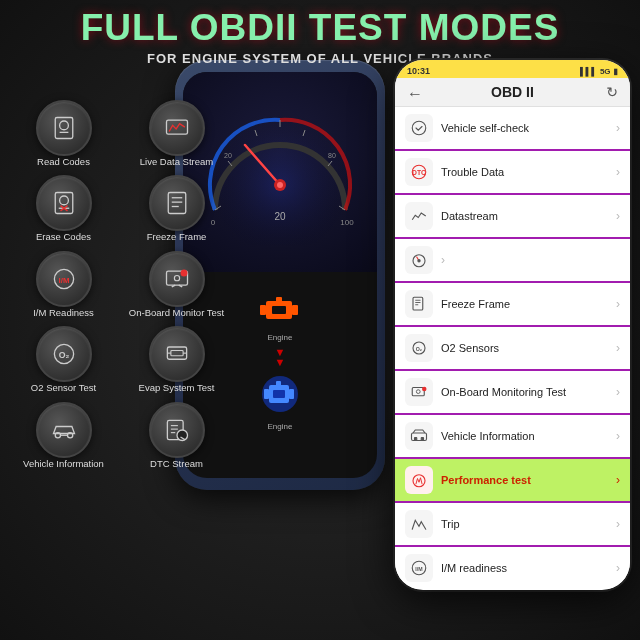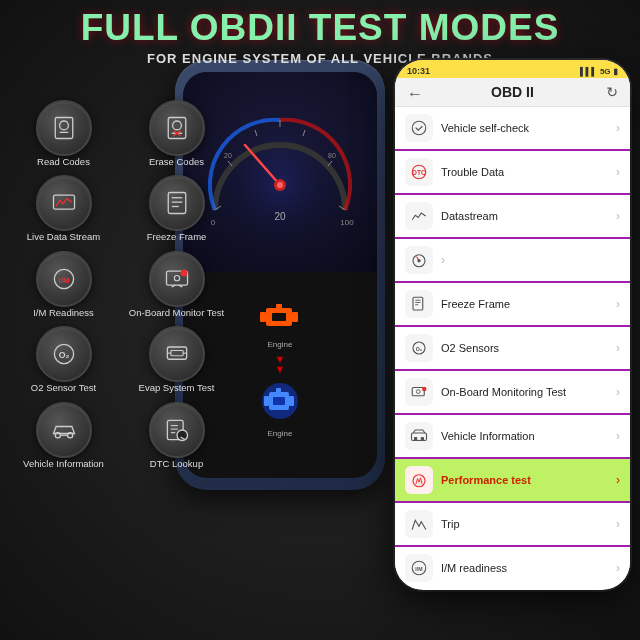--- a/index.html
+++ b/index.html
@@ -268,38 +268,38 @@
           <circle cx="16" cy="13" r="5" stroke="#ccc" stroke-width="1.5" fill="none"></circle>
           <line x1="11" y1="21" x2="21" y2="21" stroke="#ccc" stroke-width="1.5"></line>
         </svg>
     </div>
     <span class="icon-label">Read Codes</span>
   </div>
 
   <div class="icon-item">
     <div class="icon-circle">
       <svg viewBox="0 0 32 32">
+          <rect x="4" y="7" width="24" height="16" rx="2" stroke="#ccc" stroke-width="1.5" fill="none"></rect>
+          <polyline points="7,20 11,13 15,17 19,11 25,15" stroke="#e83030" stroke-width="1.5" fill="none"></polyline>
+        </svg>
+    </div>
+    <span class="icon-label">Live Data Stream</span>
+  </div>
+
+  <div class="icon-item">
+    <div class="icon-circle">
+      <svg viewBox="0 0 32 32">
           <rect x="6" y="4" width="20" height="24" rx="2" stroke="#ccc" stroke-width="1.5" fill="none"></rect>
           <circle cx="16" cy="13" r="5" stroke="#ccc" stroke-width="1.5" fill="none"></circle>
           <line x1="10" y1="22" x2="22" y2="22" stroke="#ccc" stroke-width="1.5"></line>
           <line x1="12" y1="19" x2="20" y2="25" stroke="#e83030" stroke-width="1.5"></line>
           <line x1="20" y1="19" x2="12" y2="25" stroke="#e83030" stroke-width="1.5"></line>
         </svg>
     </div>
     <span class="icon-label">Erase Codes</span>
-  </div>
-
-  <div class="icon-item">
-    <div class="icon-circle">
-      <svg viewBox="0 0 32 32">
-          <rect x="4" y="7" width="24" height="16" rx="2" stroke="#ccc" stroke-width="1.5" fill="none"></rect>
-          <polyline points="7,20 11,13 15,17 19,11 25,15" stroke="#e83030" stroke-width="1.5" fill="none"></polyline>
-        </svg>
-    </div>
-    <span class="icon-label">Live Data Stream</span>
   </div>
 
   <div class="icon-item">
     <div class="icon-circle">
       <svg viewBox="0 0 32 32">
           <rect x="6" y="4" width="20" height="24" rx="2" stroke="#ccc" stroke-width="1.5" fill="none"></rect>
           <line x1="10" y1="10" x2="22" y2="10" stroke="#ccc" stroke-width="1.5"></line>
           <line x1="10" y1="15" x2="22" y2="15" stroke="#ccc" stroke-width="1.5"></line>
           <line x1="10" y1="20" x2="18" y2="20" stroke="#ccc" stroke-width="1.5"></line>
         </svg>
@@ -367,21 +367,21 @@
     <div class="icon-circle">
       <svg viewBox="0 0 32 32">
           <rect x="5" y="5" width="18" height="22" rx="2" stroke="#ccc" stroke-width="1.5" fill="none"></rect>
           <circle cx="22" cy="22" r="6" stroke="#ccc" stroke-width="1.5" fill="#222"></circle>
           <line x1="20" y1="24" x2="25" y2="27" stroke="#ccc" stroke-width="1.5"></line>
           <line x1="9" y1="11" x2="17" y2="11" stroke="#ccc" stroke-width="1.3"></line>
           <line x1="9" y1="15" x2="17" y2="15" stroke="#ccc" stroke-width="1.3"></line>
           <line x1="9" y1="19" x2="14" y2="19" stroke="#ccc" stroke-width="1.3"></line>
         </svg>
     </div>
-    <span class="icon-label">DTC Lookup</span>
+    <span class="icon-label">DTC Stream</span>
   </div>
 
 </div>
 
 <div class="phone-container">
   <div class="phone-outer">
     <div class="phone-screen">
 
       <div class="gauge-display">
         <svg width="190" height="145" viewBox="0 0 190 145">
@@ -415,21 +415,21 @@
 
           <text x="95" y="120" text-anchor="middle" fill="#aaa" font-size="10" font-family="Arial">20</text>
 
           <text x="28" y="125" text-anchor="middle" fill="#888" font-size="8" font-family="Arial">0</text>
           <text x="162" y="125" text-anchor="middle" fill="#888" font-size="8" font-family="Arial">100</text>
           <text x="43" y="58" text-anchor="middle" fill="#888" font-size="7" font-family="Arial">20</text>
           <text x="147" y="58" text-anchor="middle" fill="#888" font-size="7" font-family="Arial">80</text>
         </svg>
       </div>
 
-      <div style="background:#111; padding: 0 0; display:flex; flex-direction:column; align-items:center; gap:4px;margin-top:30px;">
+      <div style="background:#111; padding: 23px 0; display:flex; flex-direction:column; align-items:center; gap:4px;">
 
         <div>
           <svg width="44" height="30" viewBox="0 0 44 30" fill="none">
             <rect x="2" y="10" width="6" height="10" fill="#ff5500" rx="1"></rect>
             <rect x="8" y="6" width="26" height="18" fill="#ff5500" rx="2"></rect>
             <rect x="34" y="10" width="6" height="10" fill="#ff5500" rx="1"></rect>
             <rect x="18" y="2" width="6" height="8" fill="#ff5500" rx="1"></rect>
             <rect x="14" y="11" width="14" height="8" fill="#111" rx="1"></rect>
           </svg>
         </div>

